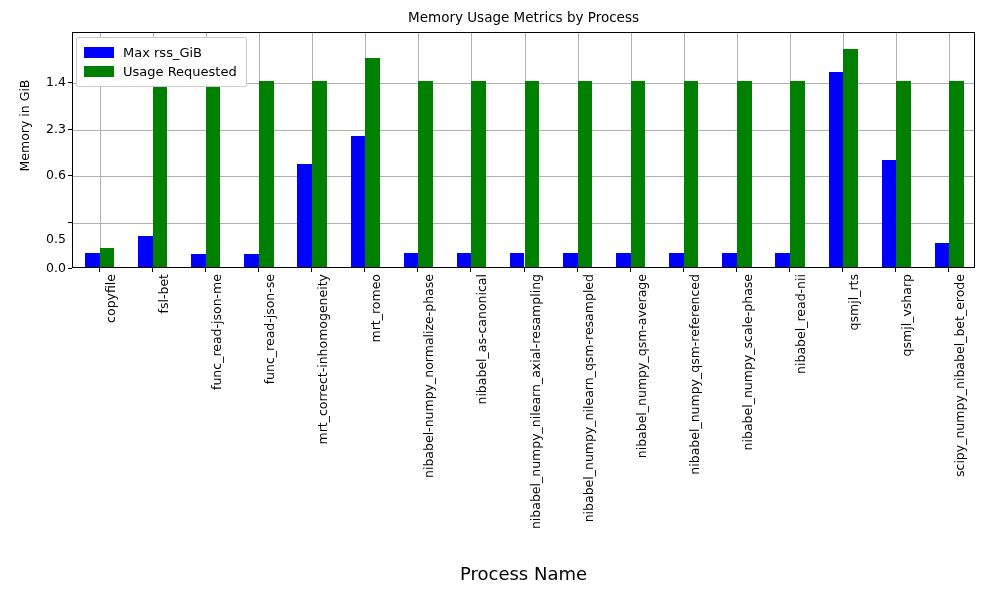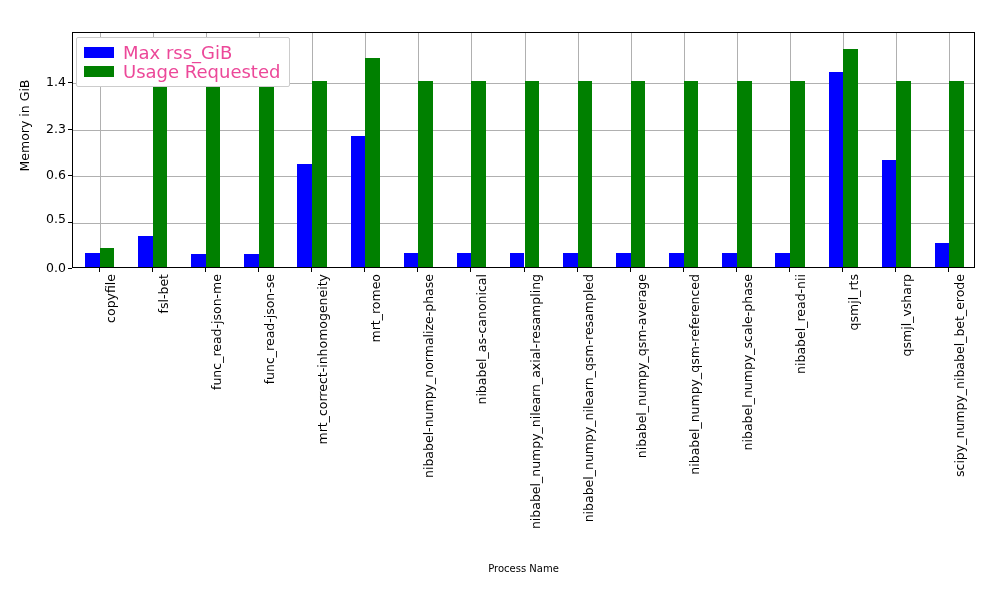--- a/index.html
+++ b/index.html
@@ -145,21 +145,21 @@
     transform: rotate(-90deg);
     transform-origin: left top;
     text-align: right;
   }
   #xlabel {
     position: absolute;
     left: 72px;
     top: 563px;
     width: 903px;
     text-align: center;
-    font-size: 10px;
+    font-size: 18px;
     white-space: nowrap;
   }
 
   
   #legend {
     position: absolute;
     left: 76px;
     top: 37px;
     background: #ffffff;
     border: 1px solid #cccccc;
@@ -174,31 +174,32 @@
   }
   .legend-swatch {
     width: 30px;
     height: 11px;
     margin-right: 9px;
     flex: 0 0 auto;
   }
   .legend-swatch.series-0 { background: #0000ff; }
   .legend-swatch.series-1 { background: #008000; }
   .legend-text {
-    font-size: 18px;
+    font-size: 13px;
     line-height: 13px;
-    color: #ec4899;
+    color: #000000;
     white-space: nowrap;
   }
 </style>
 </head>
 <body>
 
 <div id="figure">
 
+  <div id="chart-title">Memory Usage Metrics by Process</div>
 
   <div id="plot-area">
     <div id="gridlines-h">
         <div class="gridline-h" style="top: 189.543px;"></div>
         <div class="gridline-h" style="top: 143.087px;"></div>
         <div class="gridline-h" style="top: 96.6299px;"></div>
         <div class="gridline-h" style="top: 50.1732px;"></div>
       </div>
     <div id="gridlines-v">
         <div class="gridline-v" style="left: 27px;"></div>
@@ -252,21 +253,21 @@
         <div class="bar series-1" title="Memory Requested: 2.35" style="left: 770.206px; width: 14.6074px; height: 218.346px; background: rgb(0, 128, 0);"></div>
         <div class="bar series-0" title="Max rss_GiB: 1.15" style="left: 808.716px; width: 14.6074px; height: 106.85px; background: rgb(0, 0, 255);"></div>
         <div class="bar series-1" title="Memory Requested: 2" style="left: 823.324px; width: 14.6074px; height: 185.827px; background: rgb(0, 128, 0);"></div>
         <div class="bar series-0" title="Max rss_GiB: 0.26" style="left: 861.834px; width: 14.6074px; height: 24.1575px; background: rgb(0, 0, 255);"></div>
         <div class="bar series-1" title="Memory Requested: 2" style="left: 876.441px; width: 14.6074px; height: 185.827px; background: rgb(0, 128, 0);"></div>
       </div>
   </div>
 
   <div id="ytick-labels-wrap">
       <div class="ytick-label" style="top: 230px;">0.0</div>
-      <div class="ytick-label" style="top: 181px;">0.5</div>
+      <div class="ytick-label" style="top: 201px;">0.5</div>
       <div class="ytick-label" style="top: 137.087px;">0.6</div>
       <div class="ytick-label" style="top: 90.6299px;">2.3</div>
       <div class="ytick-label" style="top: 44.1732px;">1.4</div>
     </div>
   <div id="ytick-marks-wrap">
       <div class="ytick-mark" style="top: 236px;"></div>
       <div class="ytick-mark" style="top: 189.543px;"></div>
       <div class="ytick-mark" style="top: 143.087px;"></div>
       <div class="ytick-mark" style="top: 96.6299px;"></div>
       <div class="ytick-mark" style="top: 50.1732px;"></div>

